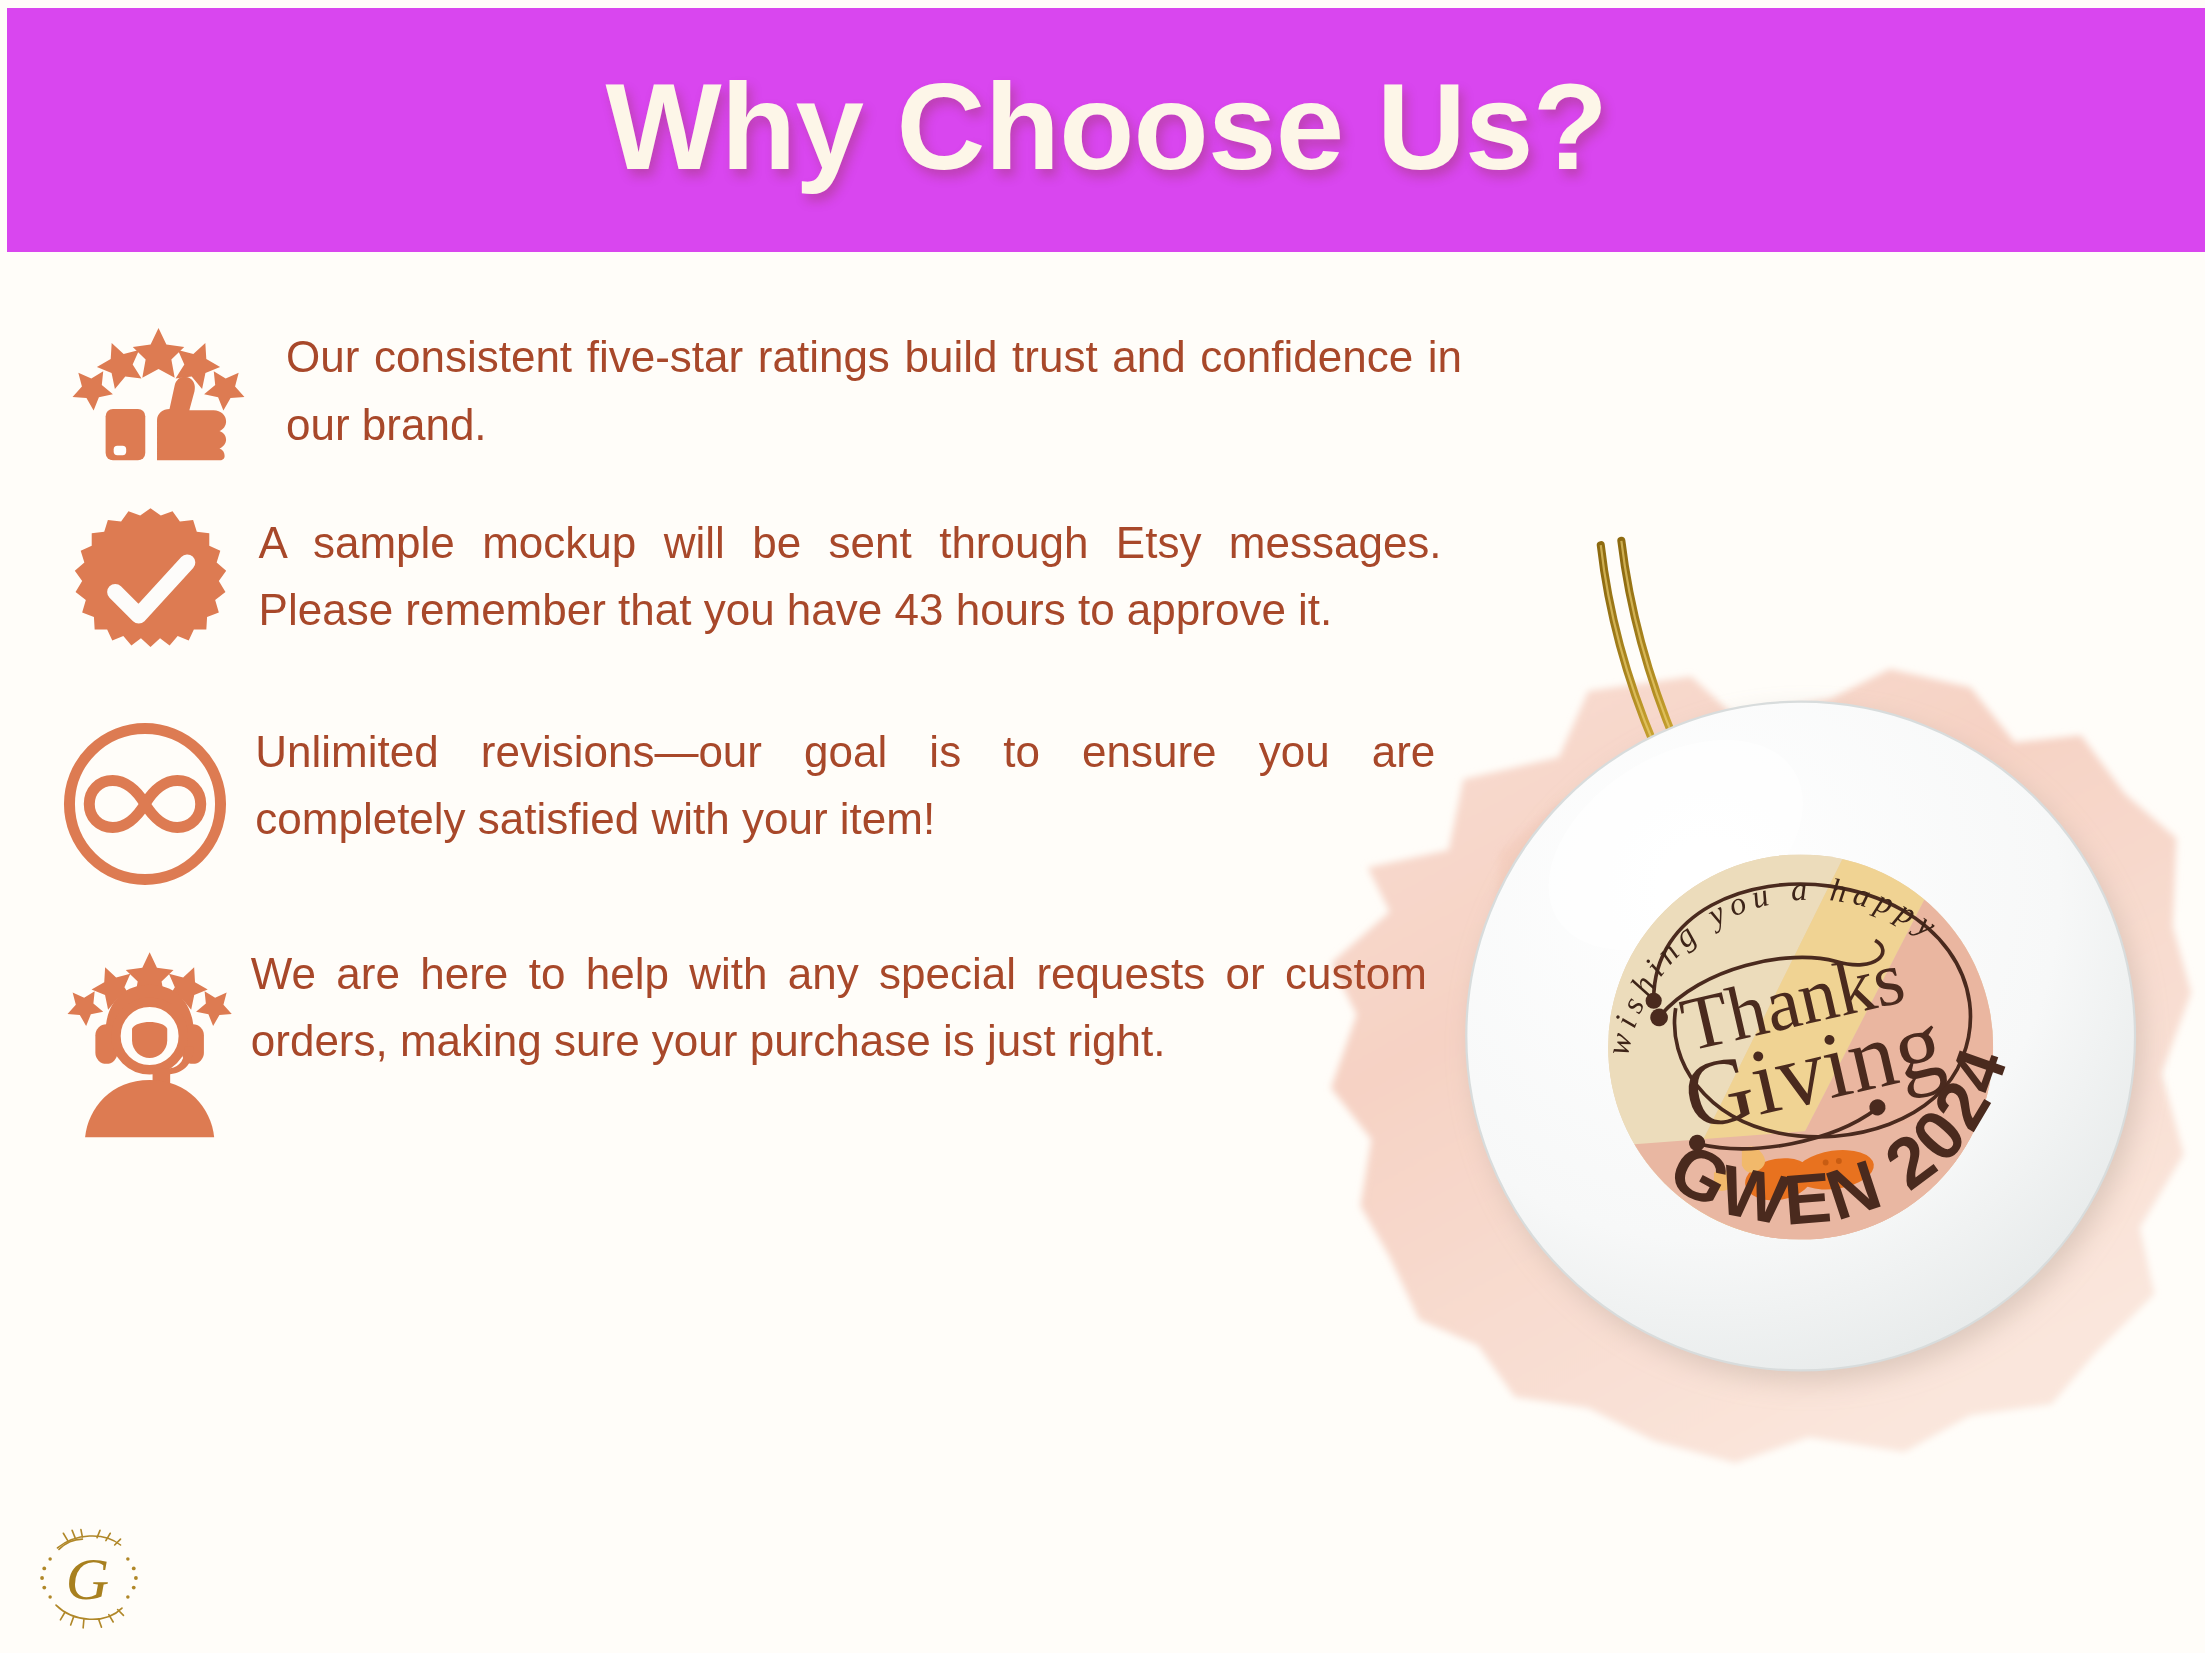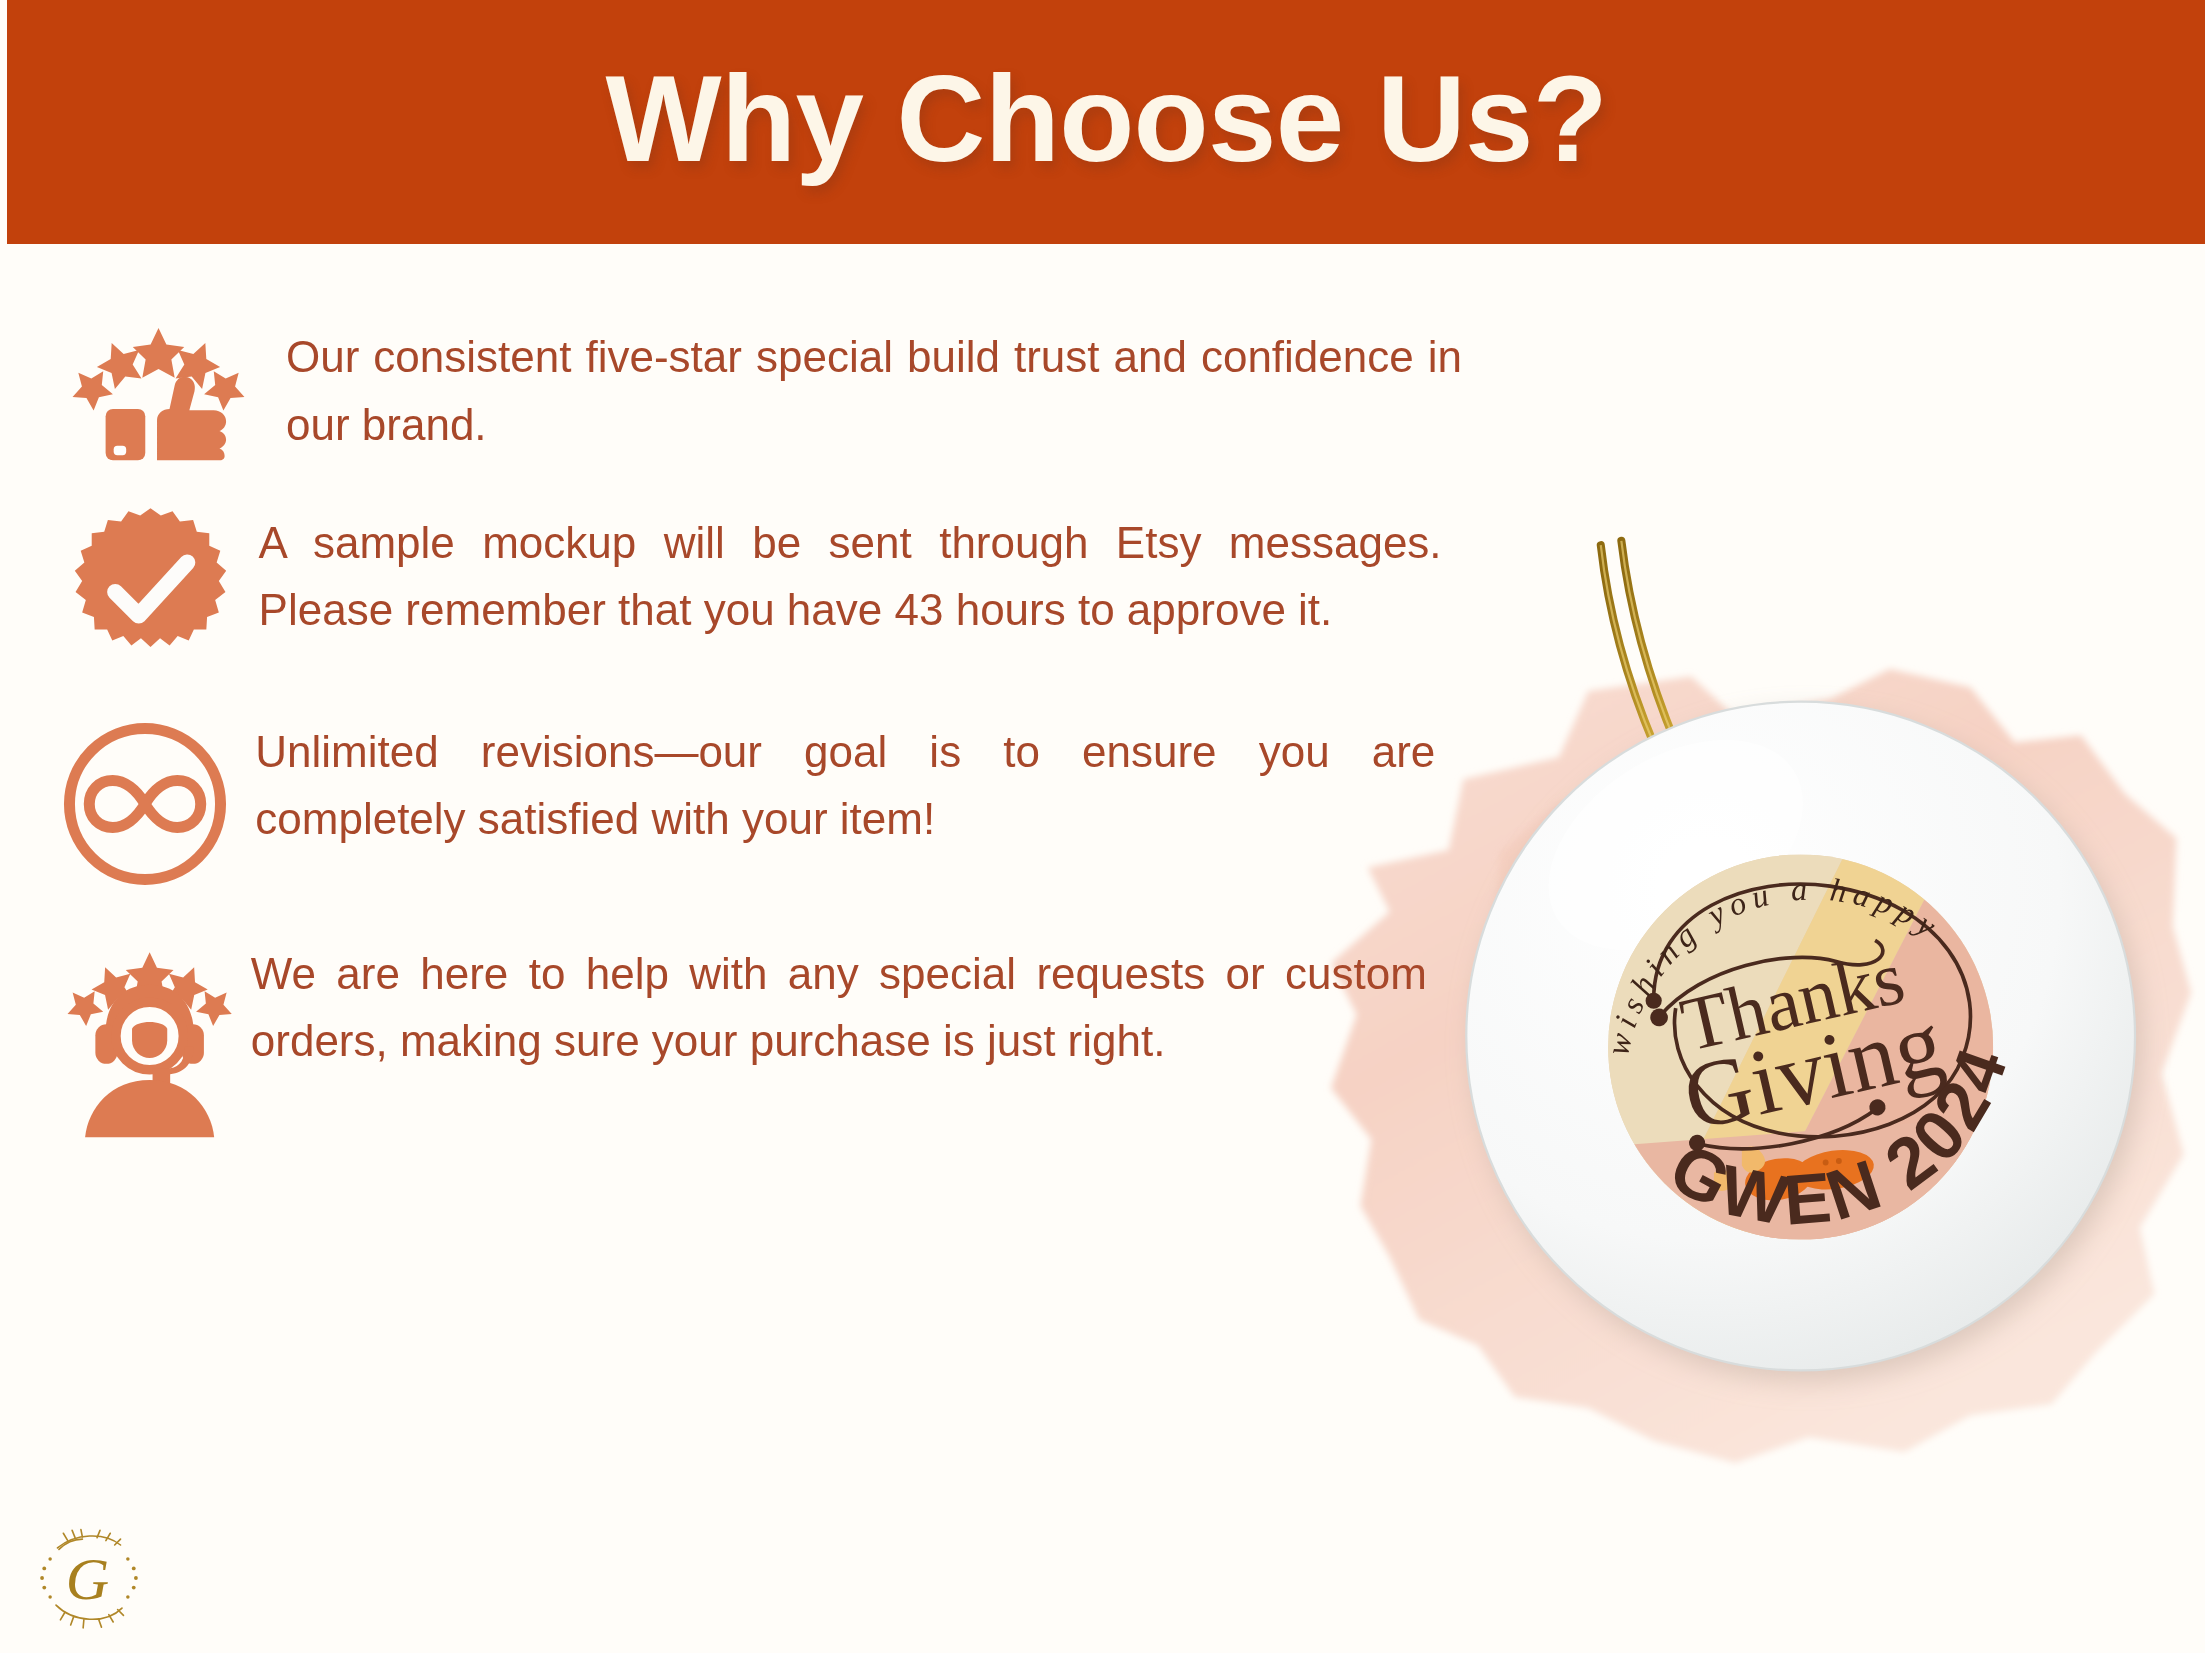--- a/index.html
+++ b/index.html
@@ -13,24 +13,24 @@
     position: relative;
     overflow: hidden;
     font-family: "Liberation Sans", sans-serif;
     background: #fffdf9;
   }
 
   
   .header-banner {
     position: absolute;
     left: 7.4px;
-    top: 0px;
+    top: 8px;
     width: 2198px;
     height: 244px;
-    background: #c2410c;
+    background: #d946ef;
     display: flex;
     align-items: center;
     justify-content: center;
     box-sizing: border-box;
   }
   .header-title {
     font-family: "Liberation Sans", sans-serif;
     font-size: 123px;
     font-weight: 700;
     color: #fdf6e8;
@@ -180,21 +180,21 @@
           <rect x="69" y="168" width="17" height="13" rx="5" fill="#ffffff"></rect>
 
           <path d="M128 188 L128 133 C128 124 136 118 145 118
                    L152 86 C154 77 162 72 170 75 C178 78 181 86 179 94
                    L172 120 L205 120 C215 120 222 127 222 135 C222 141 218 146 213 148
                    C219 150 222 155 222 160 C222 165 218 170 213 172
                    C218 174 220 178 220 182 C220 186 217 188 212 188 Z"></path>
         </g>
       </svg>
     </div>
-    <div class="bullet-text">Our consistent five-star special build trust and confidence in our brand.</div>
+    <div class="bullet-text">Our consistent five-star ratings build trust and confidence in our brand.</div>
   </div>
 
   <div class="bullet-row row-2">
     <div class="bullet-icon">
       <svg width="169" height="169" viewBox="0 0 230 230" xmlns="http://www.w3.org/2000/svg">
         <g transform="translate(115,115)">
           <path fill="#dd7b52" d="
             M 0,-112
             L 14,-102 L 30,-108 L 40,-94 L 58,-96 L 63,-80 L 80,-78 L 80,-61
             L 95,-54 L 90,-38 L 103,-27 L 93,-13 L 102,2 L 88,13 L 93,30

